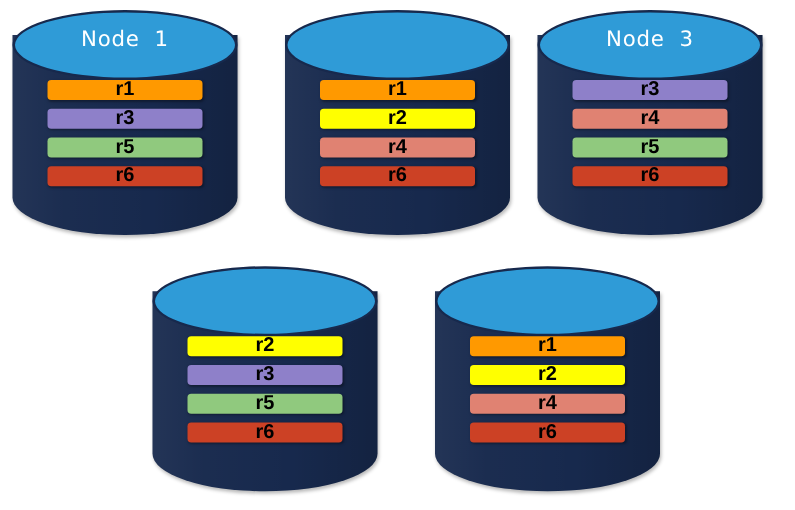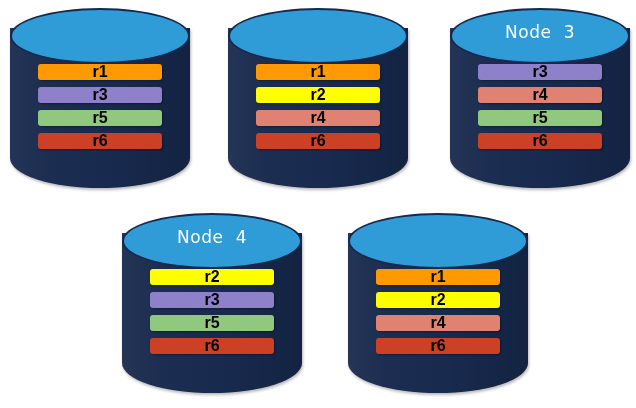--- a/index.html
+++ b/index.html
@@ -115,20 +115,21 @@
   }
 </style>
 </head>
 <body style="background: rgb(255, 255, 255);">
 
 <div id="diagram-canvas">
     <div class="node" style="left: 10px; top: 8px;">
       <div class="node-body" style="background: rgb(23, 41, 77);"></div>
       <div class="node-shade"></div>
       <div class="node-top" style="background: rgb(47, 155, 215);"></div>
+      <div class="node-title" style="color: rgb(255, 255, 255);">Node  1</div>
       <div class="replica-list">
         <div class="replica-bar" style="background: rgb(255, 153, 0);">
           <span class="replica-label" style="color: rgb(0, 0, 0);">r1</span>
         </div>
         <div class="replica-bar" style="background: rgb(142, 128, 201);">
           <span class="replica-label" style="color: rgb(0, 0, 0);">r3</span>
         </div>
         <div class="replica-bar" style="background: rgb(144, 201, 126);">
           <span class="replica-label" style="color: rgb(0, 0, 0);">r5</span>
         </div>
@@ -149,21 +150,21 @@
           <span class="replica-label" style="color: rgb(0, 0, 0);">r2</span>
         </div>
         <div class="replica-bar" style="background: rgb(224, 130, 114);">
           <span class="replica-label" style="color: rgb(0, 0, 0);">r4</span>
         </div>
         <div class="replica-bar" style="background: rgb(204, 65, 37);">
           <span class="replica-label" style="color: rgb(0, 0, 0);">r6</span>
         </div>
       </div>
     </div>
-    <div class="node" style="left: 450px; top: 8px;">
+    <div class="node" style="left: 430px; top: 8px;">
       <div class="node-body" style="background: rgb(23, 41, 77);"></div>
       <div class="node-shade"></div>
       <div class="node-top" style="background: rgb(47, 155, 215);"></div>
       <div class="node-title" style="color: rgb(255, 255, 255);">Node  3</div>
       <div class="replica-list">
         <div class="replica-bar" style="background: rgb(142, 128, 201);">
           <span class="replica-label" style="color: rgb(0, 0, 0);">r3</span>
         </div>
         <div class="replica-bar" style="background: rgb(224, 130, 114);">
           <span class="replica-label" style="color: rgb(0, 0, 0);">r4</span>
@@ -173,21 +174,20 @@
         </div>
         <div class="replica-bar" style="background: rgb(204, 65, 37);">
           <span class="replica-label" style="color: rgb(0, 0, 0);">r6</span>
         </div>
       </div>
     </div>
     <div class="node" style="left: 122px; top: 213px;">
       <div class="node-body" style="background: rgb(23, 41, 77);"></div>
       <div class="node-shade"></div>
       <div class="node-top" style="background: rgb(47, 155, 215);"></div>
-      <div class="node-title" style="color: rgb(255, 255, 255);">Node  4</div>
       <div class="replica-list">
         <div class="replica-bar" style="background: rgb(255, 255, 0);">
           <span class="replica-label" style="color: rgb(0, 0, 0);">r2</span>
         </div>
         <div class="replica-bar" style="background: rgb(142, 128, 201);">
           <span class="replica-label" style="color: rgb(0, 0, 0);">r3</span>
         </div>
         <div class="replica-bar" style="background: rgb(144, 201, 126);">
           <span class="replica-label" style="color: rgb(0, 0, 0);">r5</span>
         </div>

